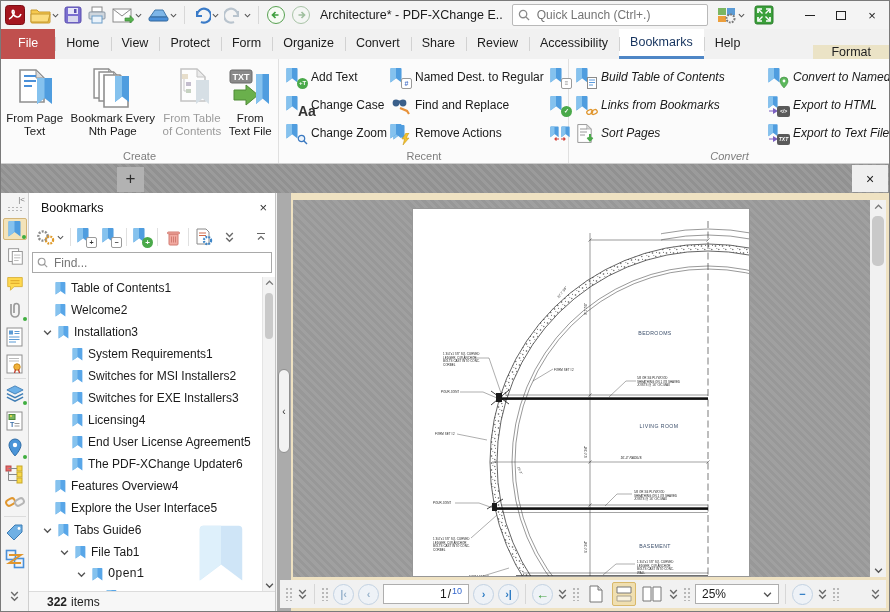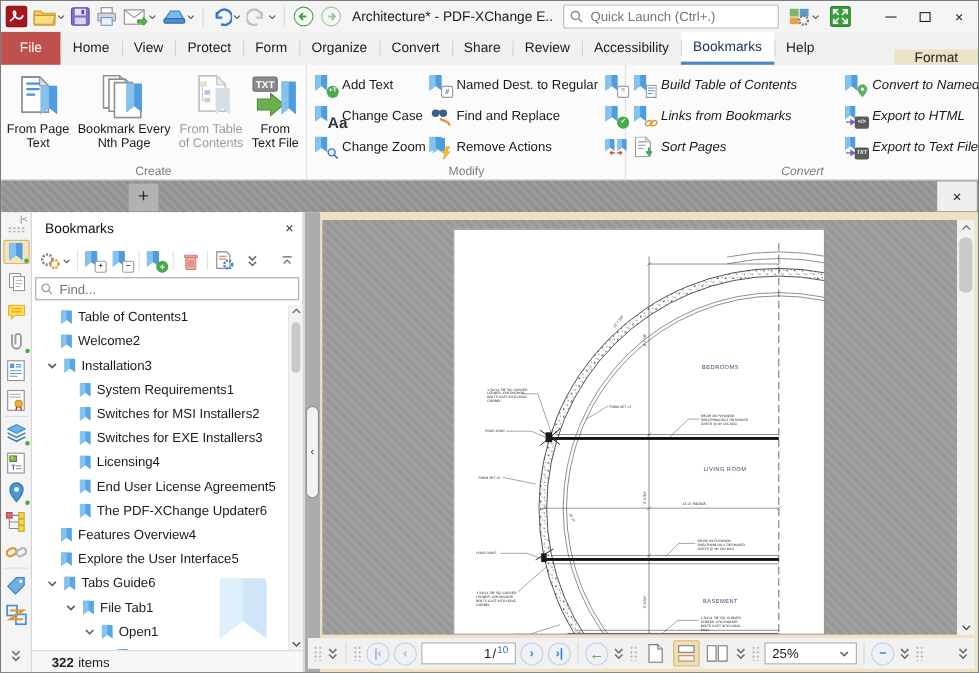--- a/index.html
+++ b/index.html
@@ -415,21 +415,21 @@
       <div class="smbtn" style="grid-column:3">
         <span class="sic">
           <svg width="20" height="19" viewBox="0 0 20 19">
               <use href="#sb" x="0" y="2" width="9" height="12"></use>
               <use href="#sb" x="11" y="2" width="9" height="12"></use>
               <path d="M9 15 l-4 0 M6.5 13.5 L5 15 L6.5 16.5" stroke="#d04038" stroke-width="1.2" fill="none"></path>
               <path d="M11 15 l4 0 M13.5 13.5 L15 15 L13.5 16.5" stroke="#d04038" stroke-width="1.2" fill="none"></path>
             </svg>
         </span>
       </div>
-      <div class="glabel">Modify</div>
+      <div class="glabel">Recent</div>
     </div>
 
     <div class="grp grp-convert">
       <div class="smbtn">
         <span class="sic">
             <svg class="bmks">
               <use href="#sb"></use>
             </svg>
           <svg width="10" height="12" viewBox="0 0 10 12" style="position:absolute;right:-1px;bottom:-2px">
               <rect x="0.5" y="0.5" width="9" height="11" fill="#fff" stroke="#8a8a8a"></rect>
@@ -793,21 +793,21 @@
             <svg width="9" height="9" viewBox="0 0 8 8">
               <path d="M1 2.5 L4 5.5 L7 2.5" fill="none" stroke="#555" stroke-width="1.2"></path>
             </svg>
           </span>
           <svg class="bmi" viewBox="0 0 13 16">
             <path d="M1.5 0 H11.5 Q12.5 0 12.5 1 V15.5 L6.5 11 L0.5 15.5 V1 Q0.5 0 1.5 0 Z" fill="#58a6e8"></path>
             <path d="M1.5 0 H6.5 V11 L0.5 15.5 V1 Q0.5 0 1.5 0 Z" fill="#85c2ee"></path>
           </svg>
           <span class="lbl">File Tab1</span>
         </div>
-        <div class="bm-row" style="padding-left: 46px;">
+        <div class="bm-row" style="padding-left: 46px; font-family: Liberation Mono, monospace;">
           <span class="chvbox">
             <svg width="9" height="9" viewBox="0 0 8 8">
               <path d="M1 2.5 L4 5.5 L7 2.5" fill="none" stroke="#555" stroke-width="1.2"></path>
             </svg>
           </span>
           <svg class="bmi" viewBox="0 0 13 16">
             <path d="M1.5 0 H11.5 Q12.5 0 12.5 1 V15.5 L6.5 11 L0.5 15.5 V1 Q0.5 0 1.5 0 Z" fill="#58a6e8"></path>
             <path d="M1.5 0 H6.5 V11 L0.5 15.5 V1 Q0.5 0 1.5 0 Z" fill="#85c2ee"></path>
           </svg>
           <span class="lbl">Open1</span>

